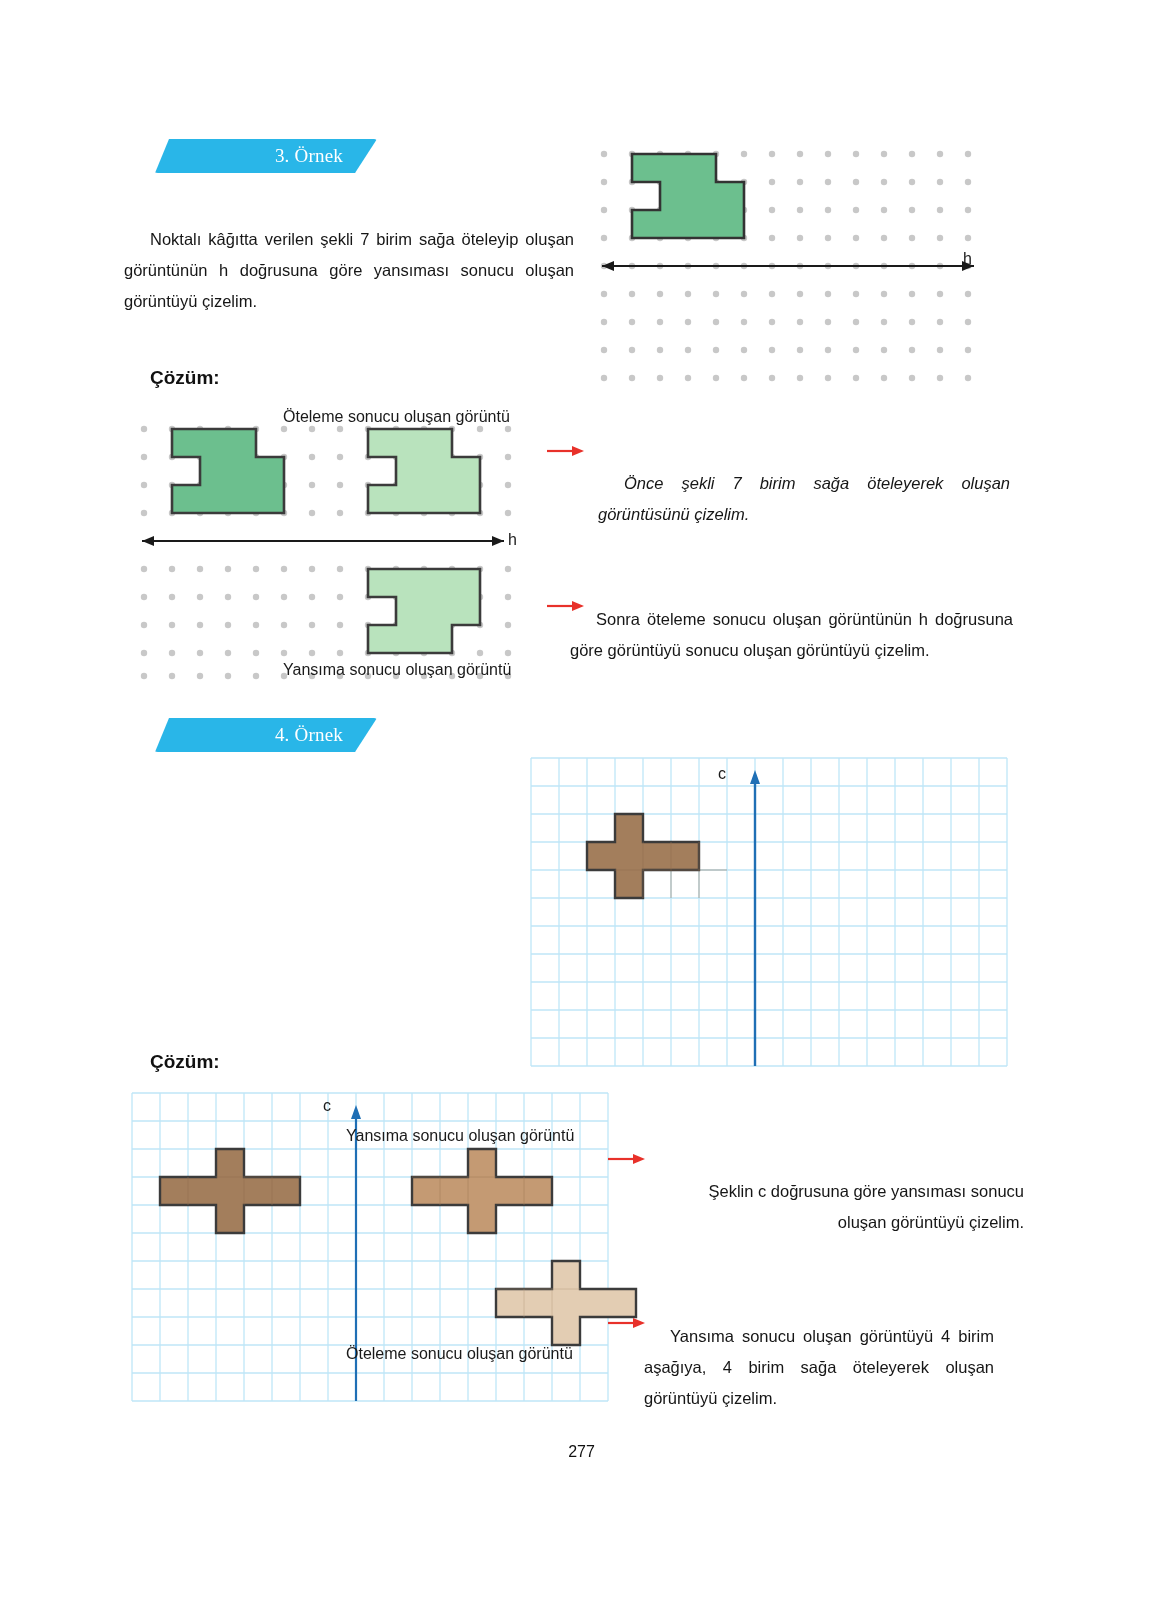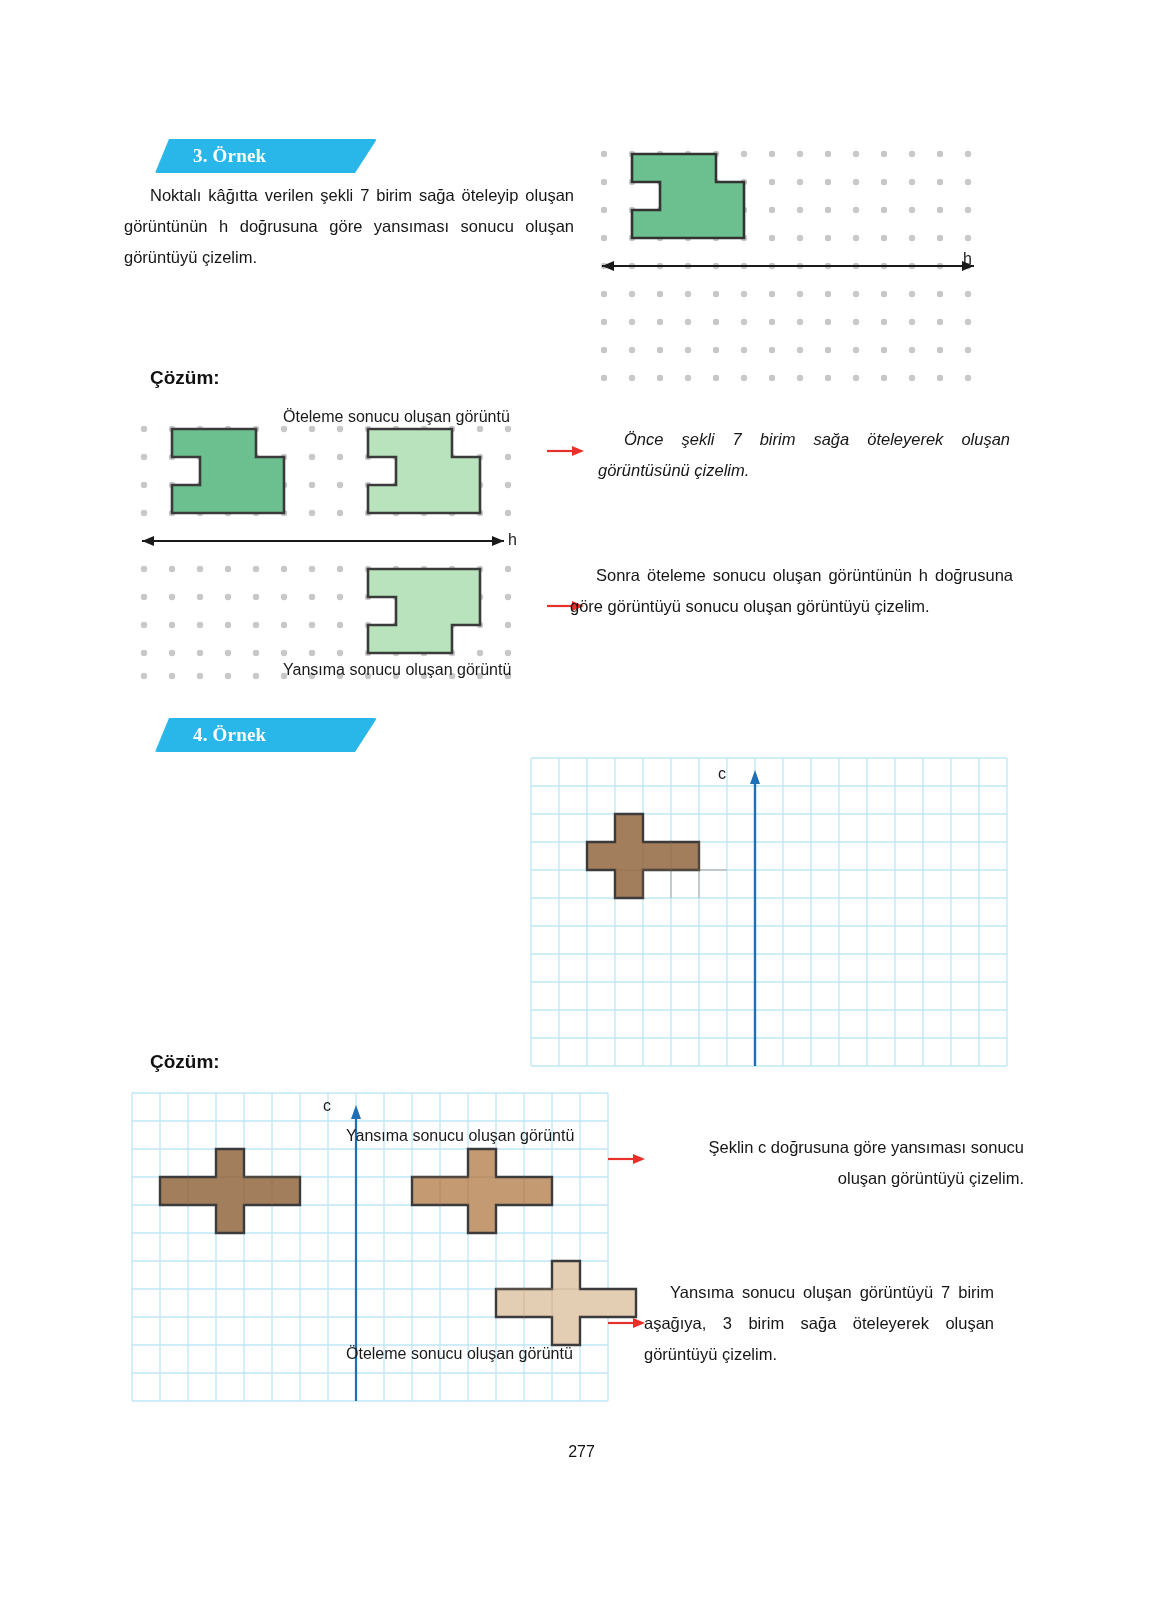--- a/index.html
+++ b/index.html
@@ -14,36 +14,38 @@
   .page{position:absolute;inset:0;}
 
   
   .ex-banner{
     position:absolute;
     height:34px;
     display:flex;align-items:center;
     padding:0 34px 0 38px;
     color:#ffffff;
     font-family:"Liberation Serif", serif;
-    font-weight:bold;
+    font-weight:normal;
     font-size:19px;
     background:#29b6e8;
     border-radius:3px;
     box-shadow:0 3px 0 rgba(150,210,236,.85);
     clip-path:polygon(14px 0,100% 0,calc(100% - 22px) 100%,0 100%);
     letter-spacing:.2px;
+    justify-content:flex-end;
   }
 
   
   .para{
     position:absolute;
     font-size:16.5px;
     line-height:31px;
     text-align:justify;
     color:#161616;
+    margin-top:44px;
   }
   .para.indent{text-indent:26px;}
   .para.nojustify{text-align:right;}
 
   .cozum{
     position:absolute;
     font-size:19px;
     font-weight:bold;
     color:#111;
   }
@@ -562,17 +564,17 @@
     </svg>
   </div>
   <div class="para indent nojustify" style="left:664px;top:1132px;width:360px;">Şeklin c doğrusuna göre yansıması sonucu oluşan görüntüyü çizelim.</div>
 
   <div class="redarrow" style="left:607px;top:1315px;">
     <svg width="40" height="16" viewBox="0 0 40 16">
       <line x1="1" y1="8" x2="30" y2="8" stroke="#e8312a" stroke-width="2.2"></line>
       <path d="M38,8 L26,3 L26,13 Z" fill="#e8312a"></path>
     </svg>
   </div>
-  <div class="para indent" style="left:644px;top:1277px;width:350px;">Yansıma sonucu oluşan görüntüyü 7 birim aşağıya, 3 birim sağa öteleyerek oluşan görüntüyü çizelim.</div>
+  <div class="para indent" style="left:644px;top:1277px;width:350px;">Yansıma sonucu oluşan görüntüyü 4 birim aşağıya, 4 birim sağa öteleyerek oluşan görüntüyü çizelim.</div>
 
   <div class="pageno" style="top:1443px;">277</div>
 
 </div>
 
 </body></html>

